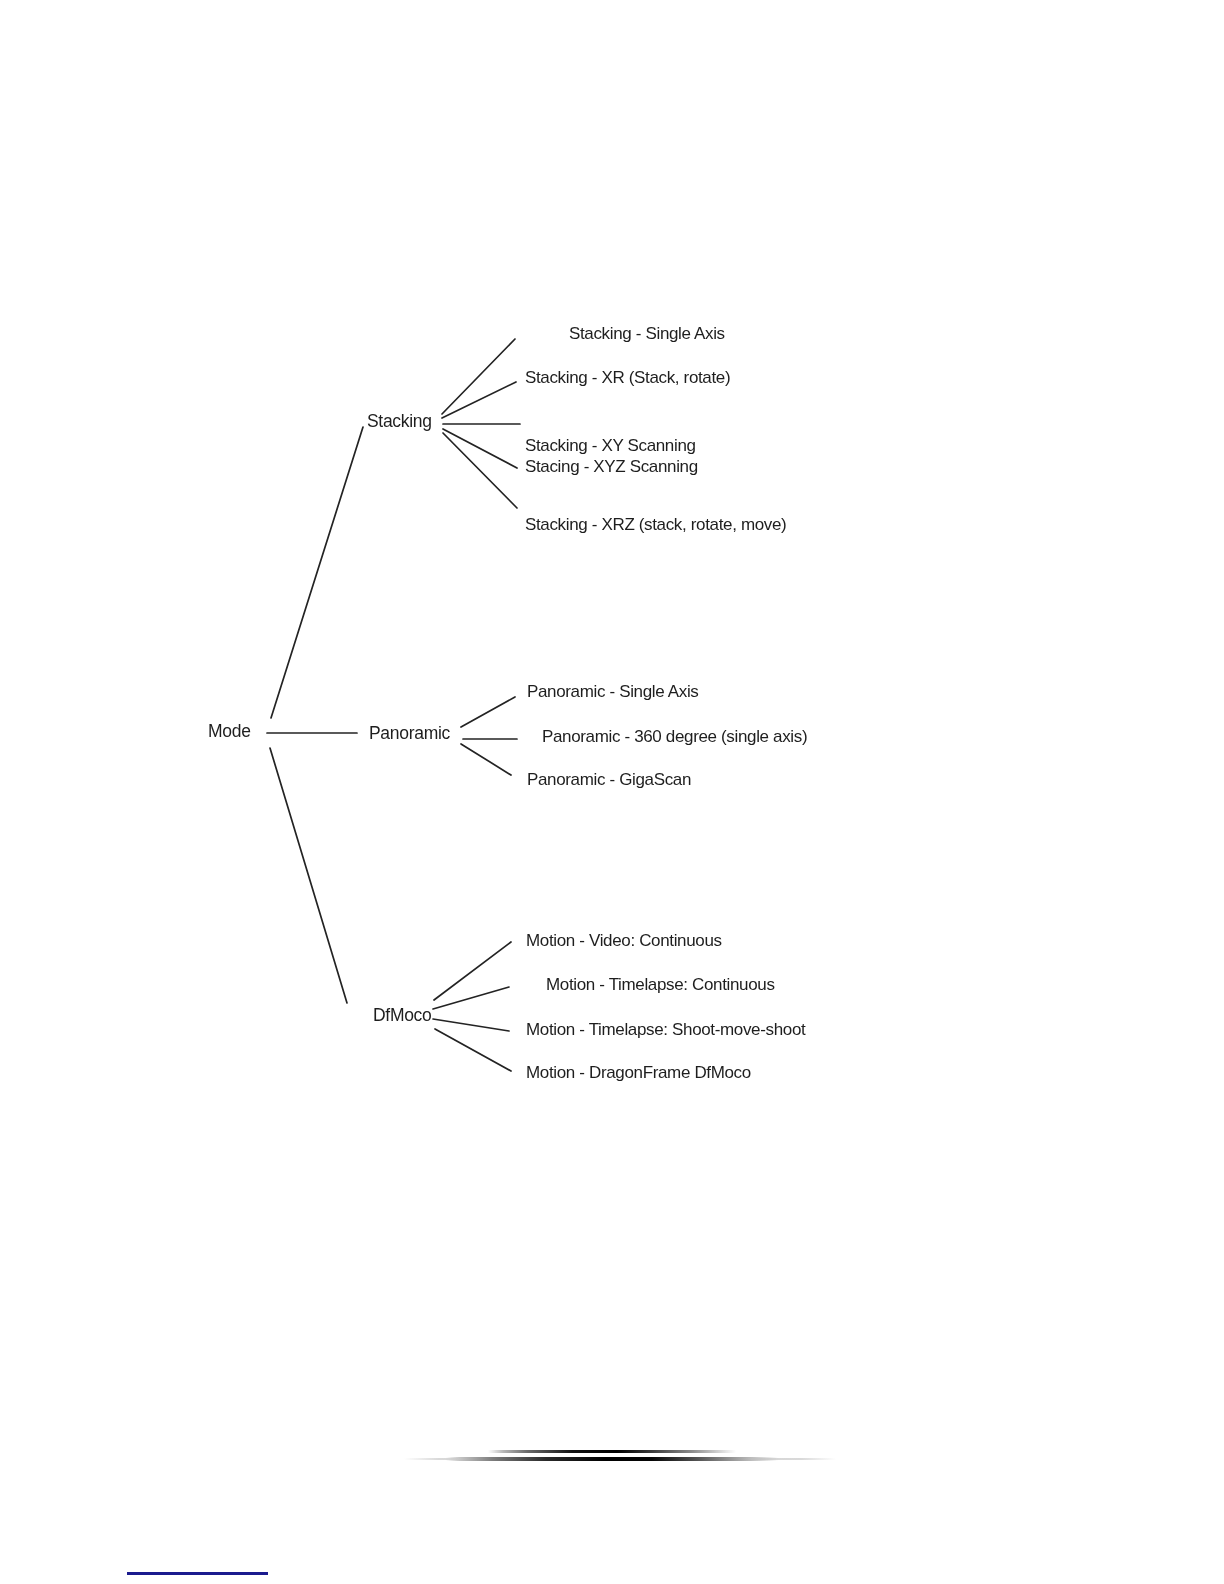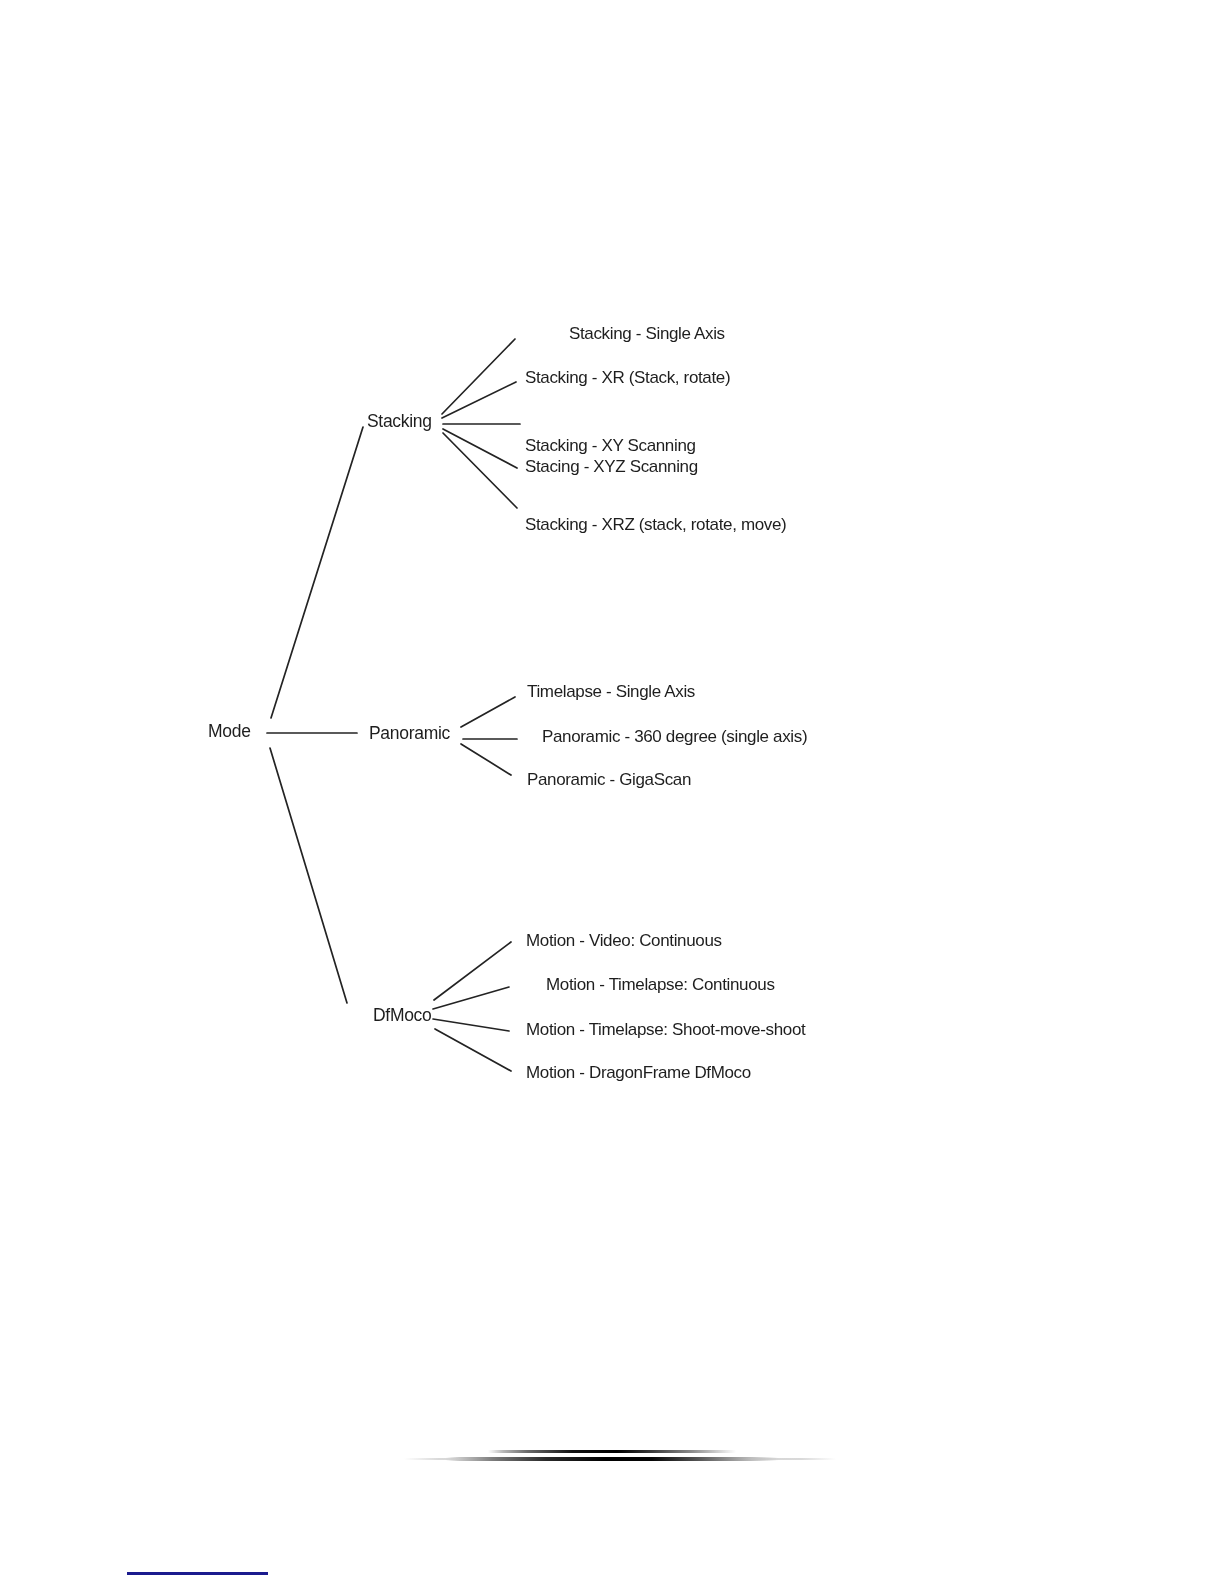--- a/index.html
+++ b/index.html
@@ -103,21 +103,21 @@
   <div class="node-lbl" style="left:367px; top:411px;">Stacking</div>
   <div class="node-lbl" style="left:369px; top:723px;">Panoramic</div>
   <div class="node-lbl" style="left:373px; top:1005px;">DfMoco</div>
 
   <div class="lbl" style="left:525px; top:324px;margin-left:44px;">Stacking - Single Axis</div>
   <div class="lbl" style="left:525px; top:368px;">Stacking - XR (Stack, rotate)</div>
   <div class="lbl" style="left:525px; top:436px;text-align:center;">Stacking - XY Scanning</div>
   <div class="lbl" style="left:525px; top:457px;">Stacing - XYZ Scanning</div>
   <div class="lbl" style="left:525px; top:502px;margin-top:13px;">Stacking - XRZ (stack, rotate, move)</div>
 
-  <div class="lbl" style="left:527px; top:682px;">Timelapse - Single Axis</div>
+  <div class="lbl" style="left:527px; top:682px;">Panoramic - Single Axis</div>
   <div class="lbl" style="left:527px; top:727px;margin-left:15px;">Panoramic - 360 degree (single axis)</div>
   <div class="lbl" style="left:527px; top:770px;">Panoramic - GigaScan</div>
 
   <div class="lbl" style="left:526px; top:931px;">Motion - Video: Continuous</div>
   <div class="lbl" style="left:546px; top:975px;">Motion - Timelapse: Continuous</div>
   <div class="lbl" style="left:526px; top:1020px;">Motion - Timelapse: Shoot-move-shoot</div>
   <div class="lbl" style="left:526px; top:1063px;">Motion - DragonFrame DfMoco</div>
 
   <div class="artifact" id="smudge1"></div>
   <div class="artifact" id="smudge2-wing"></div>

